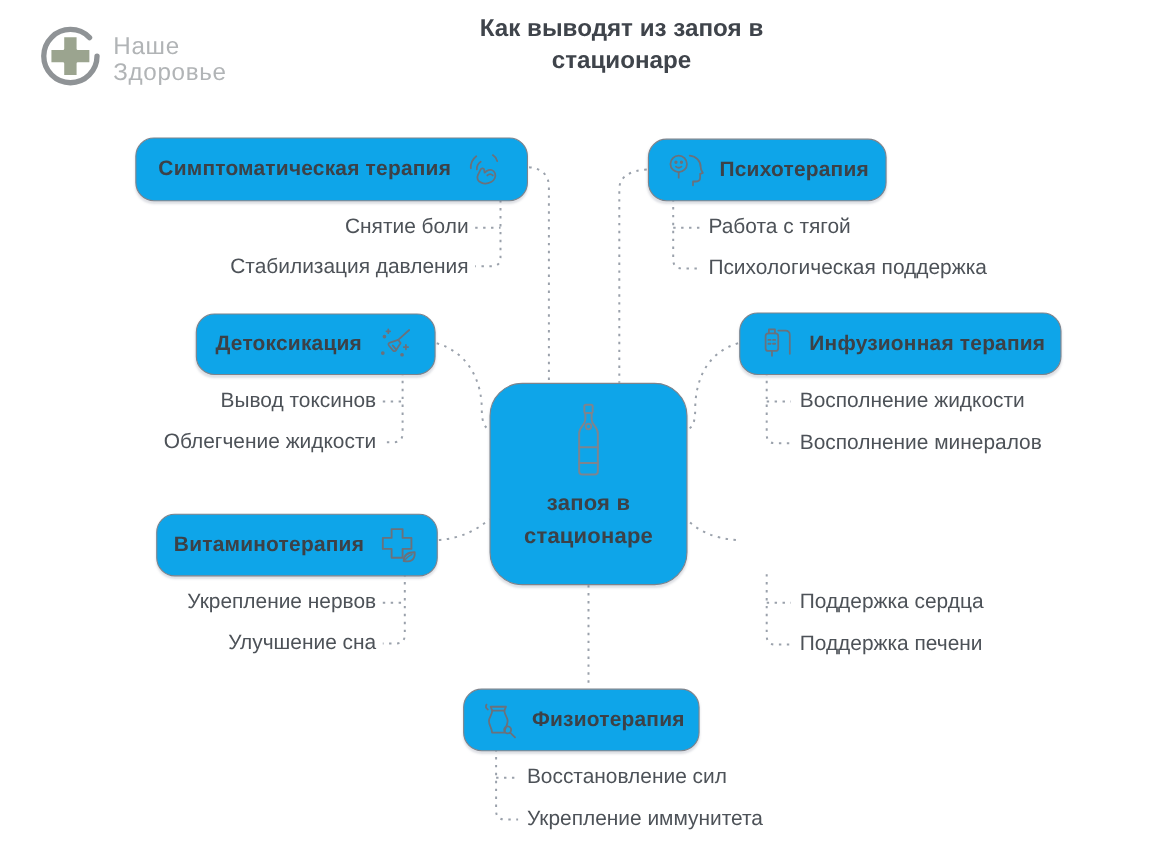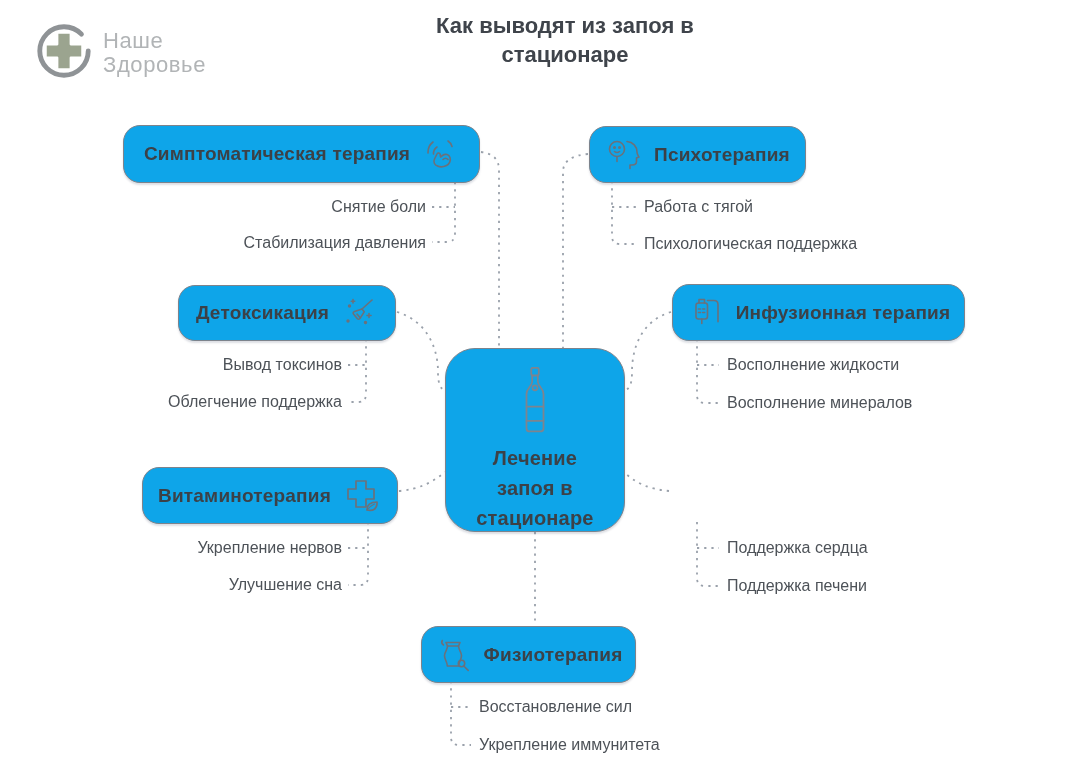--- a/index.html
+++ b/index.html
@@ -29,21 +29,21 @@
   .n-infusion{left:672px;top:284px;width:291px;height:55px;}
   .n-vitamin{left:142px;top:467px;width:254px;height:55px;}
   .n-organ{left:672px;top:467px;width:279px;height:55px;}
   .n-physio{left:421px;top:626px;width:213px;height:55px;}
   .n-center{
     left:445px;top:348px;width:180px;height:184px;border-radius:30px;
     flex-direction:column;gap:6px;justify-content:flex-start;padding-top:16px;
     font-size:20px;line-height:30px;text-align:center;box-sizing:border-box;
   }
   
-  .sub{position:absolute;font-size:16px;color:#4d5258;line-height:18px;white-space:nowrap;}
+  .sub{position:absolute;font-size:19px;color:#4d5258;line-height:18px;white-space:nowrap;}
   .sub.r{text-align:right;}
 </style>
 </head>
 <body>
 
 <div class="canvas">
 
   <svg class="connectors">
 
     <path d="M481,152 Q499,154 499,170 L499,348"></path>
@@ -150,21 +150,20 @@
       <svg width="34" height="72" viewBox="0 0 36 76">
         <g fill="none" stroke="#7e848e" stroke-width="1.9" stroke-linejoin="round" stroke-linecap="round">
           <rect x="14" y="3" width="8" height="8" rx="1.5"></rect>
           <path d="M15,11 v6 c0,5.5 -6,7.5 -6,13.5 v36.5 c0,2 1.5,3.2 3.5,3.2 h11 c2,0 3.5,-1.2 3.5,-3.2 v-36.5 c0,-6 -6,-8 -6,-13.5 v-6"></path>
           <circle cx="18" cy="24" r="2.6"></circle>
           <path d="M9,44 h18 M9,59 h18"></path>
         </g>
       </svg>
     </span>
     <span>
-      <div>Лечение</div>
       <div>запоя в</div>
       <div>стационаре</div>
     </span>
   </div>
 
   <div class="node n-vitamin">
     <span>Витаминотерапия</span>
     <span class="icon">
       <svg width="40" height="40" viewBox="0 0 40 40">
         <g fill="none" stroke="#6b717b" stroke-width="1.7" stroke-linecap="round" stroke-linejoin="round">
@@ -192,21 +191,21 @@
     <span>Физиотерапия</span>
   </div>
 
   <div class="sub r" style="right:640px;top:198px">Снятие боли</div>
   <div class="sub r" style="right:640px;top:234px">Стабилизация давления</div>
 
   <div class="sub" style="left:644px;top:198px">Работа с тягой</div>
   <div class="sub" style="left:644px;top:235px">Психологическая поддержка</div>
 
   <div class="sub r" style="right:724px;top:356px">Вывод токсинов</div>
-  <div class="sub r" style="right:724px;top:393px">Облегчение поддержка</div>
+  <div class="sub r" style="right:724px;top:393px">Облегчение жидкости</div>
 
   <div class="sub" style="left:727px;top:356px">Восполнение жидкости</div>
   <div class="sub" style="left:727px;top:394px">Восполнение минералов</div>
 
   <div class="sub r" style="right:724px;top:539px">Укрепление нервов</div>
   <div class="sub r" style="right:724px;top:576px">Улучшение сна</div>
 
   <div class="sub" style="left:727px;top:539px">Поддержка сердца</div>
   <div class="sub" style="left:727px;top:577px">Поддержка печени</div>
 

